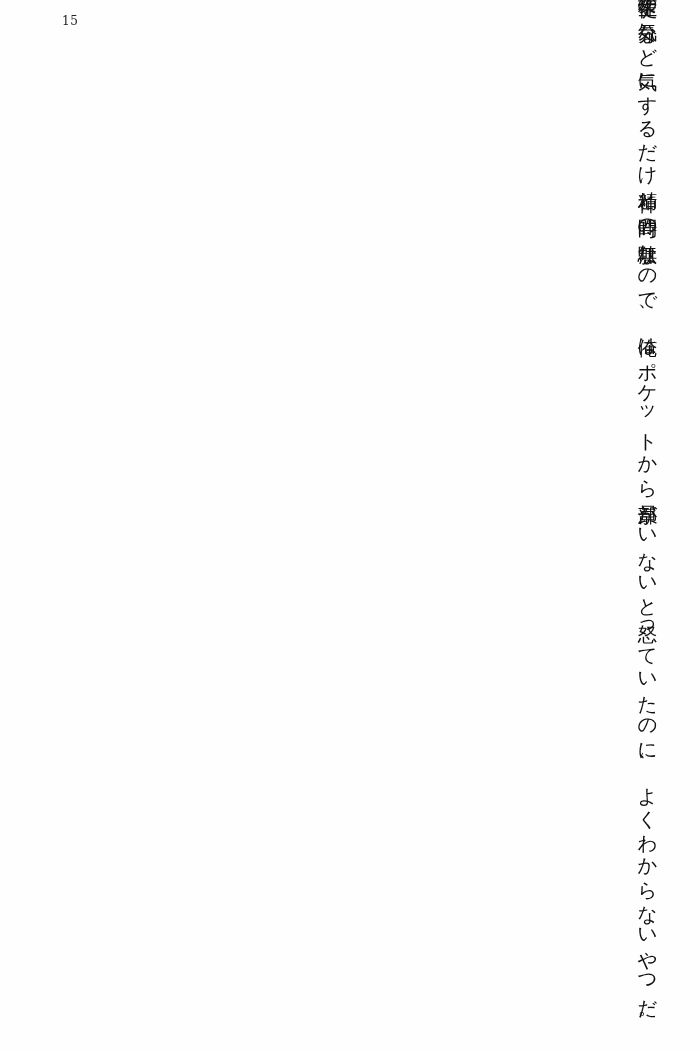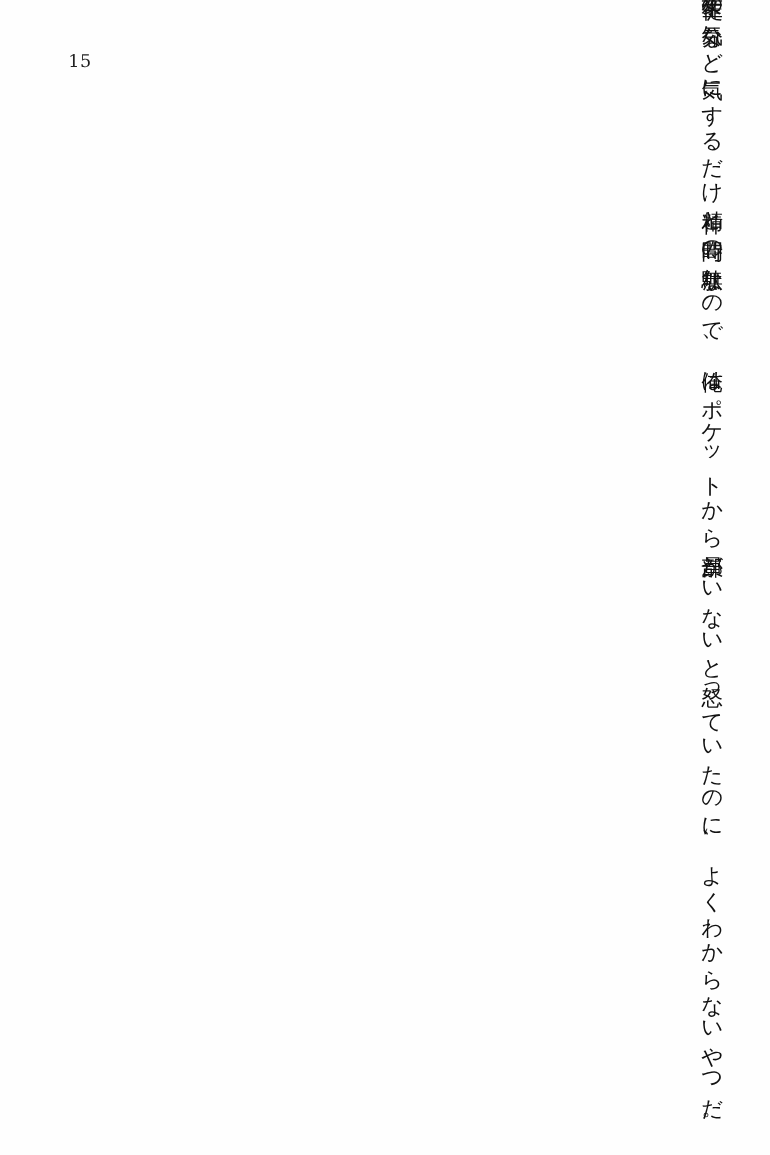--- a/index.html
+++ b/index.html
@@ -18,24 +18,23 @@
     position: relative;
     width: 700px;
     height: 1050px;
     background: #fefefe;
     box-sizing: border-box;
   }
   .page-number {
     position: absolute;
     top: 14px;
     left: 62px;
-    font-size: 16px;
+    font-size: 12px;
     color: #222;
     letter-spacing: 0.5px;
-    margin-top: 32px;
   }
   .text-body {
     position: absolute;
     top: 52px;
     right: 34px;
     left: 34px;
     bottom: 20px;
     display: flex;
     flex-direction: row-reverse;
     justify-content: flex-start;

